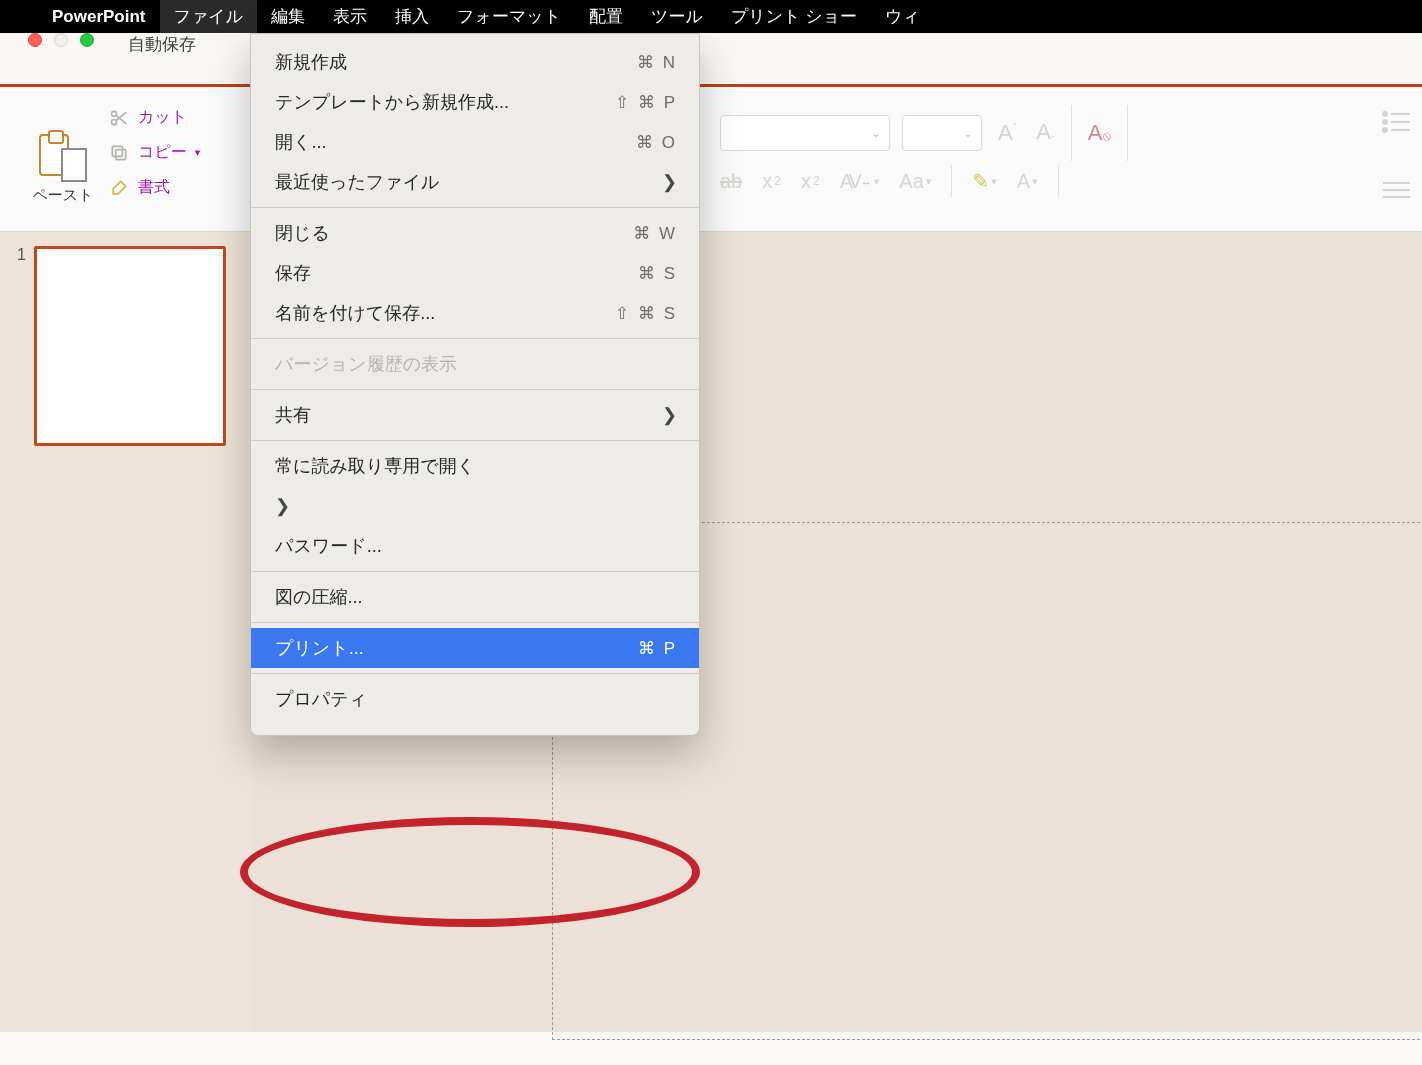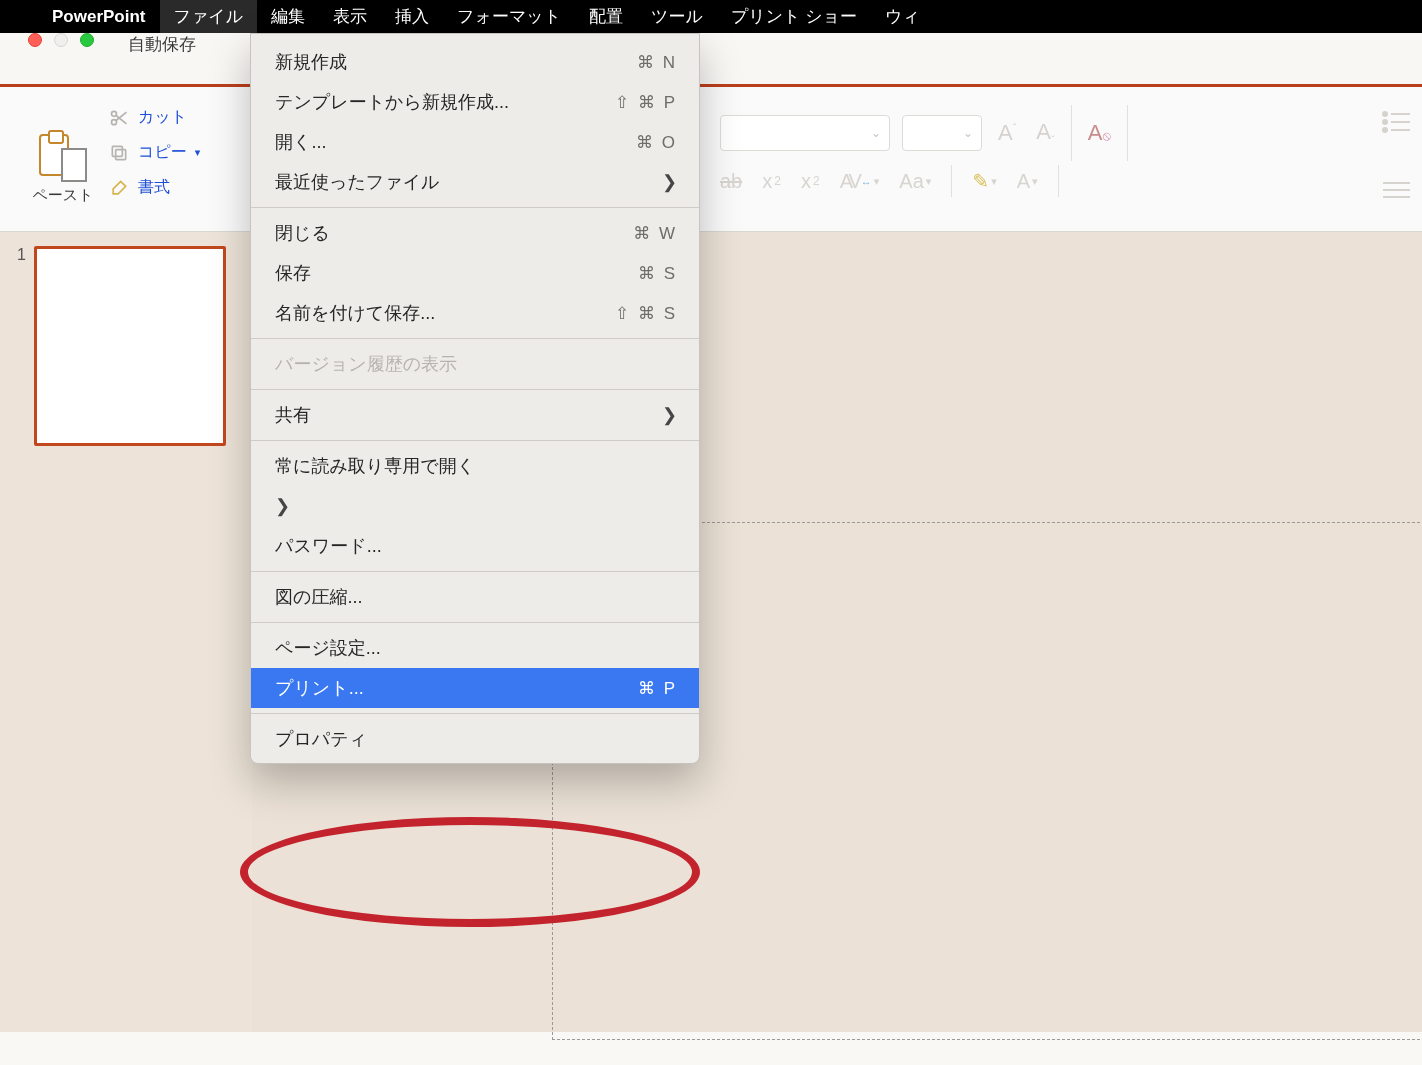--- a/index.html
+++ b/index.html
@@ -21,21 +21,21 @@
   .title-label{color:#3a3a3a;font-size:17px;}
   
   .ribbon{height:145px;background:#fafafa;border-bottom:1px solid #d9d6d2;display:flex;align-items:stretch;padding:8px 0 0 22px;position:relative;}
   .paste-group{display:flex;flex-direction:column;align-items:center;width:82px;justify-content:center;padding-top:6px;}
   .paste-icon{position:relative;width:48px;height:54px;margin-bottom:4px;}
   .paste-icon .board{position:absolute;left:0;top:6px;width:30px;height:42px;border:2px solid #c4872c;border-radius:4px;background:#fff;}
   .paste-icon .board::before{content:"";position:absolute;top:-6px;left:7px;width:12px;height:10px;border:2px solid #c4872c;border-radius:3px;background:#fff;}
   .paste-icon .sheet{position:absolute;right:0;bottom:0;width:26px;height:34px;background:#fff;border:2px solid #8d8b87;}
   .paste-label{font-size:15px;color:#383838;}
   .clip-actions{display:flex;flex-direction:column;gap:14px;padding:12px 0 0 4px;}
-  .clip-row{display:flex;align-items:center;gap:8px;color:#1d4ed8;font-size:16px;}
+  .clip-row{display:flex;align-items:center;gap:8px;color:#a21caf;font-size:16px;}
   .clip-row .ico{width:22px;display:flex;justify-content:center;}
   .cut-ico svg,.copy-ico svg,.brush-ico svg{width:20px;height:20px;}
   
   .font-area{position:absolute;left:720px;top:18px;display:flex;align-items:center;gap:12px;}
   .combo{height:36px;border:1px solid #dedbd7;border-radius:4px;background:#fff;display:flex;align-items:center;justify-content:flex-end;padding:0 8px;color:#c9c6c1;}
   .combo.big{width:170px;}
   .combo.small{width:80px;}
   .chev{font-size:12px;}
   .fa-btn{color:#d6d3cf;font-size:22px;padding:0 4px;}
   .sep{width:1px;height:56px;background:#e3e0dc;}
@@ -48,21 +48,21 @@
   .bullets-row2{position:absolute;right:8px;top:92px;color:#d6d3cf;}
   
   .workspace{display:flex;height:calc(100% - 232px);background:#ebe1d6;position:relative;}
   .thumbs{width:252px;background:#ede3d8;padding:14px 6px;}
   .thumb{display:flex;}
   .thumb-num{width:28px;text-align:right;padding-right:8px;color:#555;font-size:16px;}
   .thumb-box{width:192px;height:200px;background:#fff;border:3px solid #c1481e;border-radius:2px;}
   .canvas-area{flex:1;background:#ebe1d6;position:relative;}
   .textbox-outline{position:absolute;left:300px;top:290px;right:-8px;bottom:-8px;border:1px dashed #999;background:transparent;}
   
-  .dropdown{position:absolute;left:250px;top:33px;width:450px;background:#eeece8;border:1px solid #c7c4bf;border-radius:0 0 8px 8px;box-shadow:0 18px 40px rgba(0,0,0,.25);z-index:40;padding:8px 0 4px 0;}
+  .dropdown{position:absolute;left:250px;top:33px;width:450px;background:#eeece8;border:1px solid #c7c4bf;border-radius:0 0 8px 8px;box-shadow:0 18px 40px rgba(0,0,0,.25);z-index:40;padding:8px 0 16px 0;}
   .menu-item{height:40px;display:flex;align-items:center;padding:0 22px 0 24px;font-size:18px;color:#262626;cursor:default;position:relative;}
   .menu-item.disabled{color:#b7b4b0;}
   .menu-item.highlight{background:#3a78f2;color:#fff;}
   .menu-item .label{flex:1;white-space:nowrap;}
   .menu-item .shortcut{color:#6f6d69;font-size:17px;letter-spacing:2px;}
   .menu-item.highlight .shortcut{color:#fff;}
   .menu-item .submenu-caret{font-size:18px;color:#464646;}
   .menu-divider{height:1px;background:#cfccc7;margin:5px 0;}
   
   .annot-circle{position:absolute;left:240px;top:817px;width:460px;height:110px;border:8px solid #c3232c;border-radius:50%/50%;z-index:60;pointer-events:none;}
@@ -252,23 +252,20 @@
       <span class="submenu-caret">❯</span>
     </div>
     <div class="menu-item">
       <span class="label">パスワード...</span>
     </div>
     <div class="menu-divider"></div>
     <div class="menu-item">
       <span class="label">図の圧縮...</span>
     </div>
     <div class="menu-divider"></div>
-    <div class="menu-item">
-      <span class="label">ページ設定...</span>
-    </div>
     <div class="menu-item highlight">
       <span class="label">プリント...</span>
       <span class="shortcut">⌘ P</span>
     </div>
     <div class="menu-divider"></div>
     <div class="menu-item">
       <span class="label">プロパティ</span>
     </div>
   </div>
 

